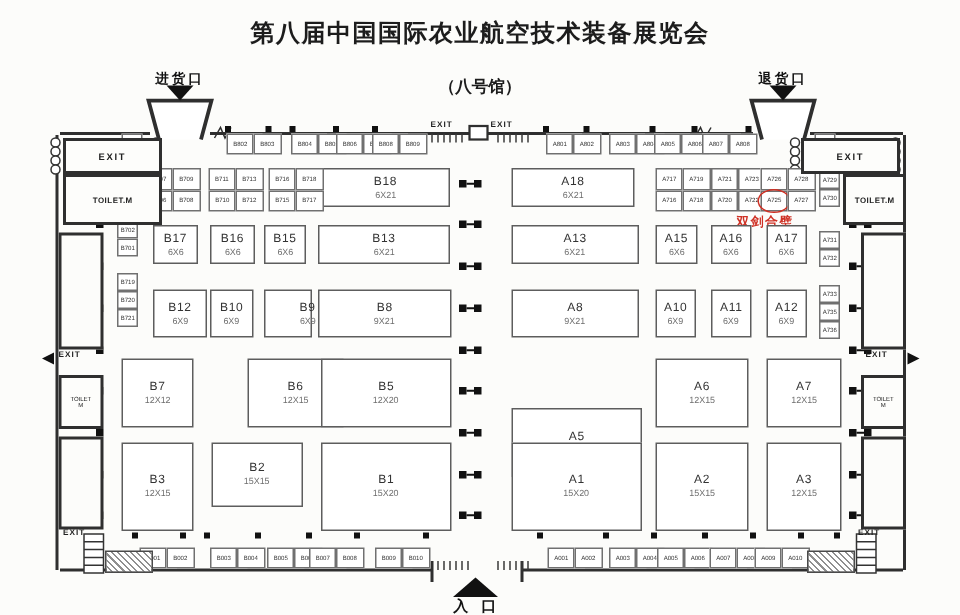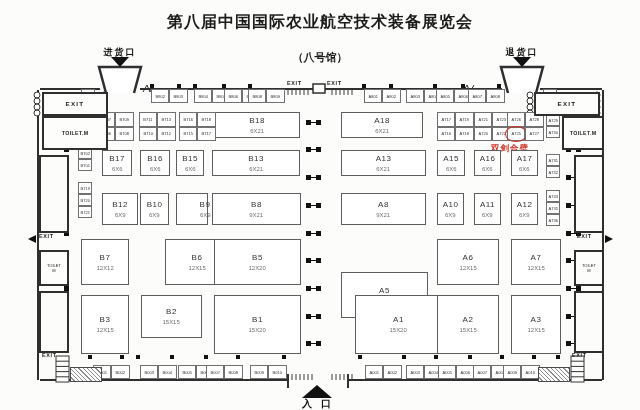--- a/index.html
+++ b/index.html
@@ -248,21 +248,21 @@
         <span class="bs">12X15</span>
       </div>
       <div class="blg" style="left: 141px; top: 295px; width: 61px; height: 43px;">
         <span class="bl">B2</span>
         <span class="bs">15X15</span>
       </div>
       <div class="blg" style="left: 214px; top: 295px; width: 87px; height: 59px;">
         <span class="bl">B1</span>
         <span class="bs">15X20</span>
       </div>
-      <div class="blg" style="left: 355px; top: 295px; width: 87px; height: 59px;">
+      <div class="blg" style="left: 341px; top: 295px; width: 87px; height: 59px;">
         <span class="bl">A1</span>
         <span class="bs">15X20</span>
       </div>
       <div class="blg" style="left: 437px; top: 295px; width: 62px; height: 59px;">
         <span class="bl">A2</span>
         <span class="bs">15X15</span>
       </div>
       <div class="blg" style="left: 511px; top: 295px; width: 50px; height: 59px;">
         <span class="bl">A3</span>
         <span class="bs">12X15</span>

